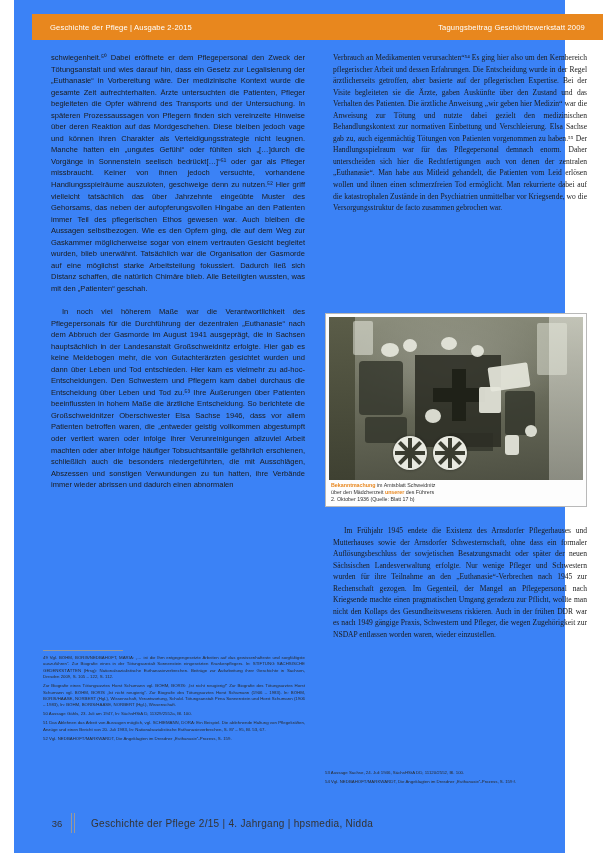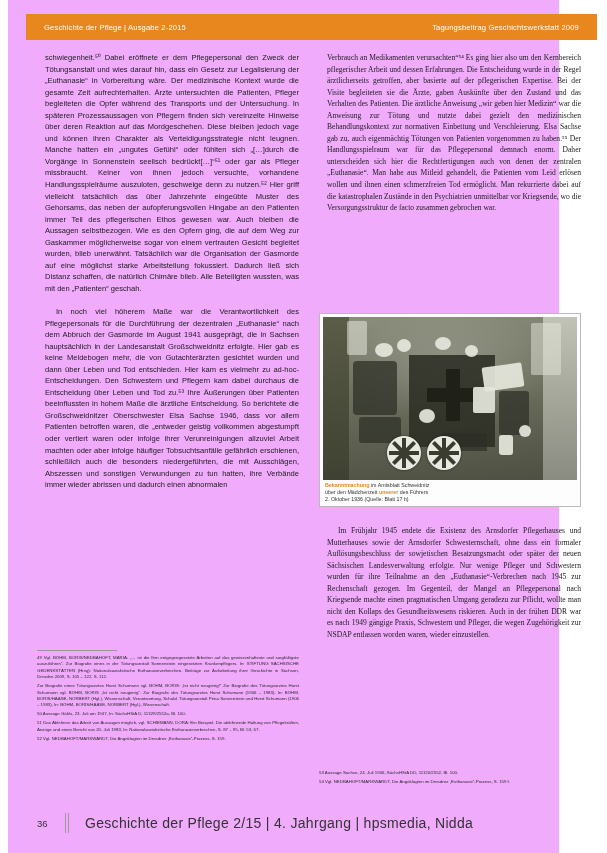--- a/index.html
+++ b/index.html
@@ -9,24 +9,24 @@
   }
   body {
     font-family: "Liberation Sans", sans-serif;
     width: 607px;
     height: 853px;
     position: relative;
     overflow: hidden;
   }
   .page {
     position: absolute;
-    left: 8px; top: 0;
+    left: 14px; top: 0;
     width: 551px;
     height: 853px;
-    background: #f0abfc;
+    background: #3b82f6;
     box-sizing: border-box;
   }
 
   
   .header-bar {
     position: absolute;
     left: 18px;
     top: 14px;
     width: 571px;
     height: 26px;
@@ -222,41 +222,42 @@
 
   
   .page-footer {
     position: absolute;
     left: 29px;
     top: 812px;
     width: 552px;
     display: flex;
     align-items: center;
     height: 22px;
+    text-align: center;
   }
   .page-footer .pageno {
     font-size: 9.5px;
     color: #333333;
     width: 28px;
   }
   .page-footer .divider {
     width: 1px;
     height: 20px;
     background: #9a9a9a;
     margin-right: 14px;
   }
   .page-footer .divider2 {
     width: 1px;
     height: 20px;
     background: #9a9a9a;
     margin-right: 16px;
     margin-left: -12px;
   }
   .page-footer .footer-text {
-    font-size: 14px;
+    font-size: 10px;
     color: #333333;
     letter-spacing: 0.3px;
     white-space: nowrap;
   }
 </style>
 </head>
 <body>
 
 <div class="page">
 

